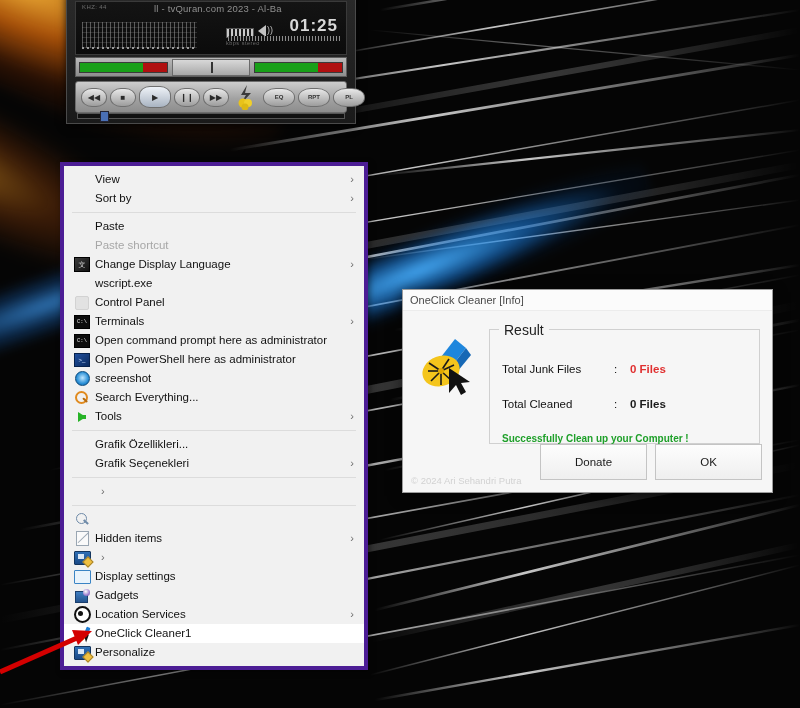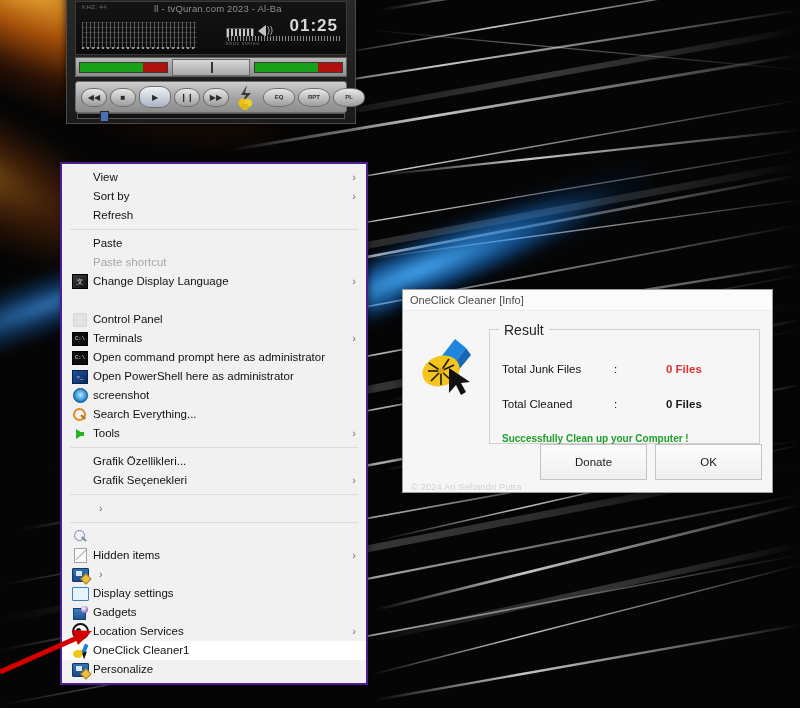--- a/index.html
+++ b/index.html
@@ -94,21 +94,21 @@
   .spacer-ico{width:30px;display:flex;align-items:center;justify-content:center;}
   .rbtn{width:30px;height:17px;border-radius:13px/9px;
     background:linear-gradient(180deg,#e8e8e8,#9d9d9d);border:1px solid #6f6f6f;
     display:flex;align-items:center;justify-content:center;color:#333;font-size:6px;font-weight:bold;}
   #player-seek{position:absolute;left:10px;bottom:4px;right:10px;height:4px;background:#111;border:1px solid #555;}
   #player-seek .knob{position:absolute;left:22px;top:-3px;width:7px;height:9px;background:#4a6fb5;border:1px solid #223;}
 
   
   #ctxmenu{
     position:absolute;left:60px;top:162px;width:308px;
-    background:#f1f1f1;border:2px solid #4c1d95;
+    background:#f1f1f1;border:4px solid #4c1d95;
     box-shadow:2px 2px 6px rgba(0,0,0,.45);
     font-size:11.5px;color:#111;padding:4px 0;box-sizing:border-box;
   }
   .mi{
     position:relative;display:flex;align-items:center;height:19px;
     padding:0 10px 0 8px;box-sizing:border-box;
   }
   .mi .ico{width:20px;height:15px;flex:none;display:flex;align-items:center;justify-content:center;margin-right:3px;}
   .mi .lbl{flex:1;white-space:nowrap;overflow:hidden;line-height:19px;}
   .mi.disabled .lbl{color:#a7a7a7;}
@@ -177,25 +177,25 @@
   #resultbox{
     position:absolute;left:86px;top:18px;right:12px;height:113px;
     border:1px solid #d0d0d0;
   }
   #resultbox .legend{
     position:absolute;left:9px;top:-8px;background:#f6f6f6;padding:0 5px;font-size:14px;color:#222;
   }
   .rrow{position:absolute;display:flex;font-size:11.5px;}
   .rrow .k{width:112px;color:#111;}
   .rrow .colon{width:16px;color:#111;}
-  .rrow .v{font-weight:bold;margin-left:36px;}
+  .rrow .v{font-weight:bold;}
   #row1{left:12px;top:33px;}
   #row2{left:12px;top:68px;}
   #successmsg{position:absolute;left:12px;top:103px;font-size:10px;font-weight:bold;}
-  #copyright{position:absolute;left:8px;bottom:0;color:#d2d2d2;font-size:9.5px;}
+  #copyright{position:absolute;left:8px;bottom:6px;color:#d2d2d2;font-size:9.5px;}
   .dbtn{
     position:absolute;bottom:12px;height:34px;width:105px;
     background:linear-gradient(180deg,#fdfdfd,#efefef);border:1px solid #c4c4c4;
     display:flex;align-items:center;justify-content:center;font-size:11.5px;color:#1a1a1a;
   }
   #btn-donate{right:125px;}
   #btn-ok{right:10px;}
 </style>
 </head>
 <body>
@@ -307,45 +307,41 @@
     <div class="mi">
       <span class="ico"></span>
       <span class="lbl">View</span>
       <span class="arrow">›</span>
     </div>
     <div class="mi">
       <span class="ico"></span>
       <span class="lbl">Sort by</span>
       <span class="arrow">›</span>
     </div>
-    <div class="mi">
-      <span class="ico"></span>
-      <span class="lbl">Refresh</span>
-      <span class="arrow"></span>
-    </div>
     <div class="sep"></div>
     <div class="mi">
       <span class="ico"></span>
       <span class="lbl">Paste</span>
       <span class="arrow"></span>
     </div>
     <div class="mi disabled">
       <span class="ico"></span>
       <span class="lbl">Paste shortcut</span>
       <span class="arrow"></span>
     </div>
     <div class="mi">
       <span class="ico">
         <span class="ic-lang">文</span>
       </span>
       <span class="lbl">Change Display Language</span>
       <span class="arrow">›</span>
     </div>
     <div class="mi">
       <span class="ico"></span>
+      <span class="lbl">wscript.exe</span>
       <span class="arrow"></span>
     </div>
     <div class="mi">
       <span class="ico">
         <span style="width:12px;height:12px;background:#e2e2e2;border:1px solid #d2d2d2;border-radius:2px;"></span>
       </span>
       <span class="lbl">Control Panel</span>
       <span class="arrow"></span>
     </div>
     <div class="mi">

